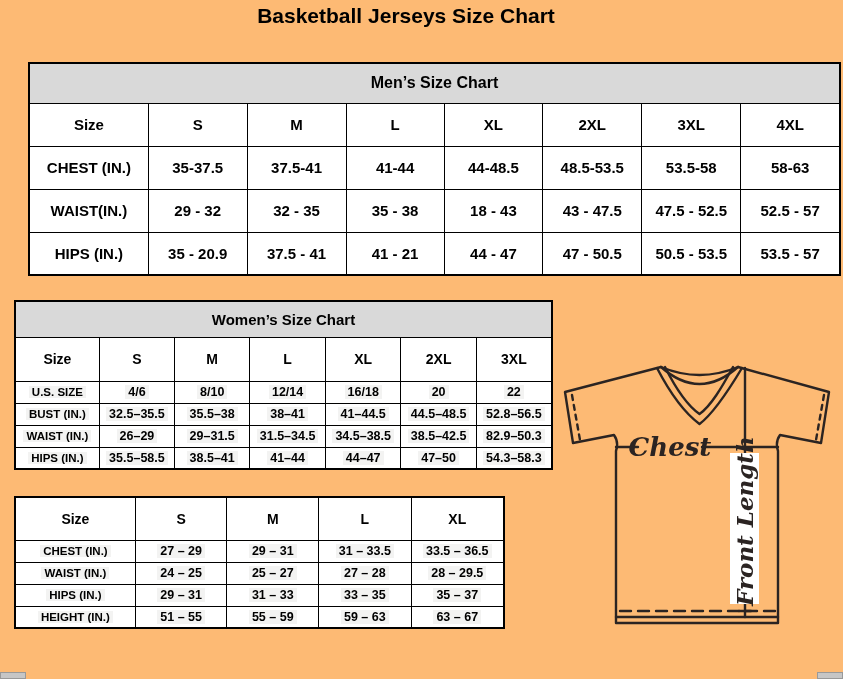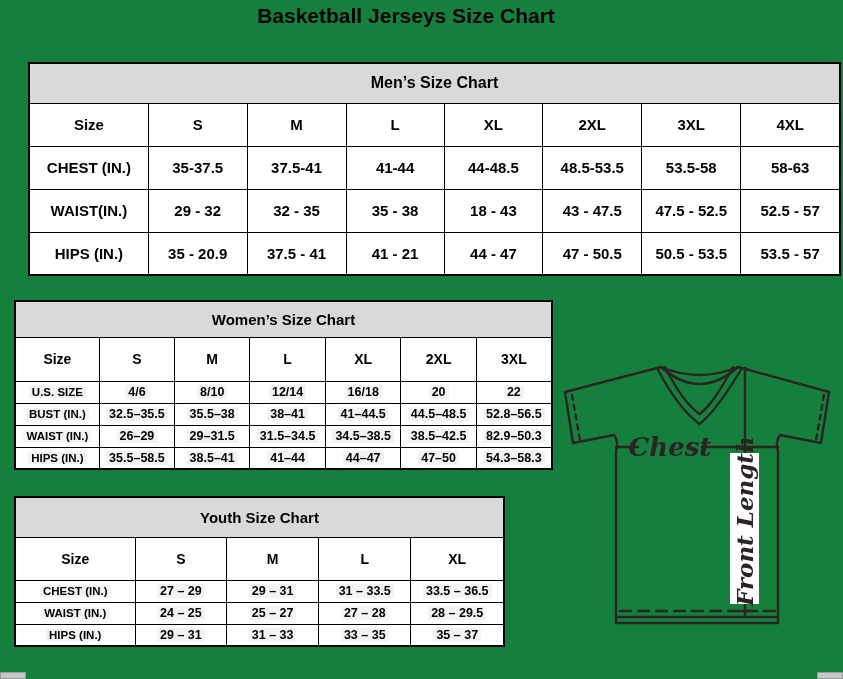--- a/index.html
+++ b/index.html
@@ -1,16 +1,16 @@
 <!DOCTYPE html>
 <html style="--band: #d9d9d9;"><head>
 <meta charset="utf-8">
 <style>
   html,body{margin:0;padding:0;background:#fff;}
-  .page{position:relative;width:843px;height:679px;background:#15803d;overflow:hidden;
+  .page{position:relative;width:843px;height:679px;background:#fdba74;overflow:hidden;
         font-family:"Liberation Sans",sans-serif;color:#000;}
   .title{position:absolute;top:4px;left:0;width:812px;text-align:center;
          font-size:21px;font-weight:bold;}
   table.chart{position:absolute;border-collapse:collapse;border:2px solid #000;
               text-align:center;font-weight:bold;background:#fff;}
   table.chart td{border:1px solid #000;padding:0 2px;}
   td.band{background:var(--band,#d9d9d9);font-size:16px;}
   .hl{background:#f3f3f2;padding:0 3px;}
 
   
@@ -157,23 +157,20 @@
           <td class="val"><span class="hl">41–44</span></td>
           <td class="val"><span class="hl">44–47</span></td>
           <td class="val"><span class="hl">47–50</span></td>
           <td class="val"><span class="hl">54.3–58.3</span></td>
         </tr>
       </tbody>
     </table>
 
   <table class="chart youth">
       <tbody>
-        <tr class="band-row">
-          <td class="band" colspan="5">Youth Size Chart</td>
-        </tr>
         <tr class="colhead-row">
           <td class="colhead rowlabel">Size</td>
           <td class="colhead">S</td>
           <td class="colhead">M</td>
           <td class="colhead">L</td>
           <td class="colhead">XL</td>
         </tr>
         <tr class="data-row">
           <td class="rowlabel"><span class="hl">CHEST (IN.)</span></td>
           <td class="val"><span class="hl">27 – 29</span></td>
@@ -188,20 +185,27 @@
           <td class="val"><span class="hl">27 – 28</span></td>
           <td class="val"><span class="hl">28 – 29.5</span></td>
         </tr>
         <tr class="data-row">
           <td class="rowlabel"><span class="hl">HIPS (IN.)</span></td>
           <td class="val"><span class="hl">29 – 31</span></td>
           <td class="val"><span class="hl">31 – 33</span></td>
           <td class="val"><span class="hl">33 – 35</span></td>
           <td class="val"><span class="hl">35 – 37</span></td>
         </tr>
+        <tr class="data-row">
+          <td class="rowlabel"><span class="hl">HEIGHT (IN.)</span></td>
+          <td class="val"><span class="hl">51 – 55</span></td>
+          <td class="val"><span class="hl">55 – 59</span></td>
+          <td class="val"><span class="hl">59 – 63</span></td>
+          <td class="val"><span class="hl">63 – 67</span></td>
+        </tr>
       </tbody>
     </table>
 
   <svg class="jersey" viewBox="0 0 284 288" xmlns="http://www.w3.org/2000/svg">
 
     <g>
       <path d="M 105 6 Q 143.5 22 182 6"></path>
       <path d="M 105 6 Q 143.5 40 182 6"></path>
       <path d="M 109 6 C 119 26 132 45 143.5 53 C 155 45 166 26 177 6"></path>
       <path d="M 101 7 C 114 32 130 53 143.5 63 C 157 53 171 32 186 7"></path>

